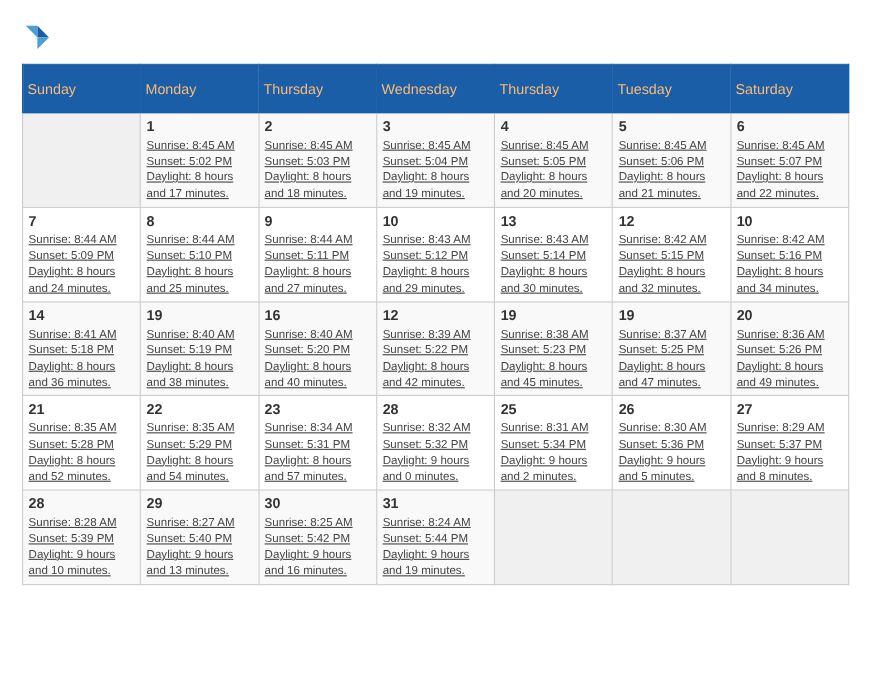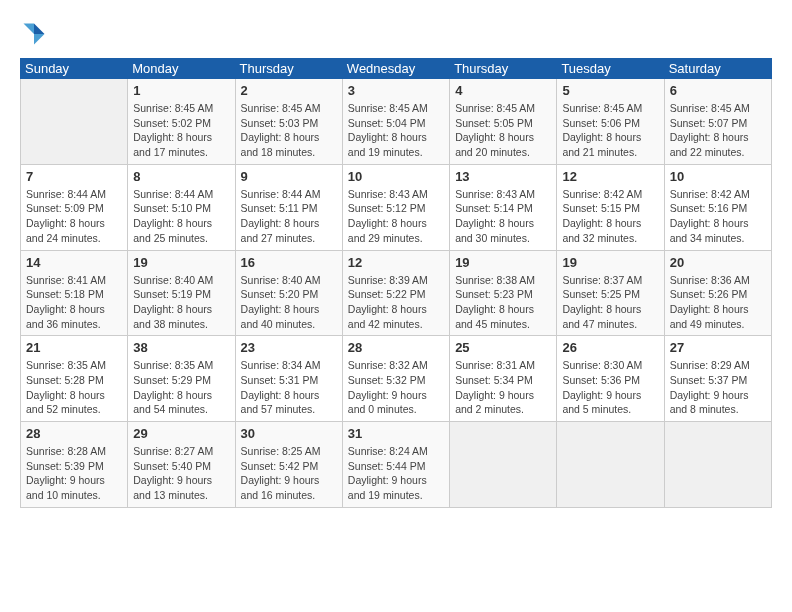--- a/index.html
+++ b/index.html
@@ -46,22 +46,22 @@
       font-size: 16px;
       color: #555;
     }
     table {
       width: 100%;
       border-collapse: collapse;
       font-size: 11px;
     }
     thead tr th {
       background-color: #1a5ea8;
-      color: #ffffff;
-      padding: 2px 4px;
+      color: #fdba74;
+      padding: 14px 4px;
       text-align: left;
       font-size: 13px;
       font-weight: normal;
       border: 1px solid #1a5ea8;
     }
     tbody tr td {
       border: 1px solid #ccc;
       vertical-align: top;
       padding: 4px 5px;
       width: calc(100% / 7);
@@ -77,20 +77,21 @@
       font-size: 13px;
       font-weight: bold;
       color: #333;
       display: block;
       margin-bottom: 3px;
     }
     .day-info {
       color: #444;
       line-height: 1.4;
       font-size: 10.5px;
+      text-decoration: underline;
     }
     .empty-cell {
       background-color: #f0f0f0 !important;
     }
   </style>
 </head>
 <body>
 
 <div class="header">
   <div class="logo">
@@ -209,21 +210,21 @@
           <span class="day-num">20</span>
           <div class="day-info">Sunrise: 8:36 AM<br>Sunset: 5:26 PM<br>Daylight: 8 hours and 49 minutes.</div>
         </td>
       </tr>
       <tr>
         <td>
           <span class="day-num">21</span>
           <div class="day-info">Sunrise: 8:35 AM<br>Sunset: 5:28 PM<br>Daylight: 8 hours and 52 minutes.</div>
         </td>
         <td>
-          <span class="day-num">38</span>
+          <span class="day-num">22</span>
           <div class="day-info">Sunrise: 8:35 AM<br>Sunset: 5:29 PM<br>Daylight: 8 hours and 54 minutes.</div>
         </td>
         <td>
           <span class="day-num">23</span>
           <div class="day-info">Sunrise: 8:34 AM<br>Sunset: 5:31 PM<br>Daylight: 8 hours and 57 minutes.</div>
         </td>
         <td>
           <span class="day-num">28</span>
           <div class="day-info">Sunrise: 8:32 AM<br>Sunset: 5:32 PM<br>Daylight: 9 hours and 0 minutes.</div>
         </td>

